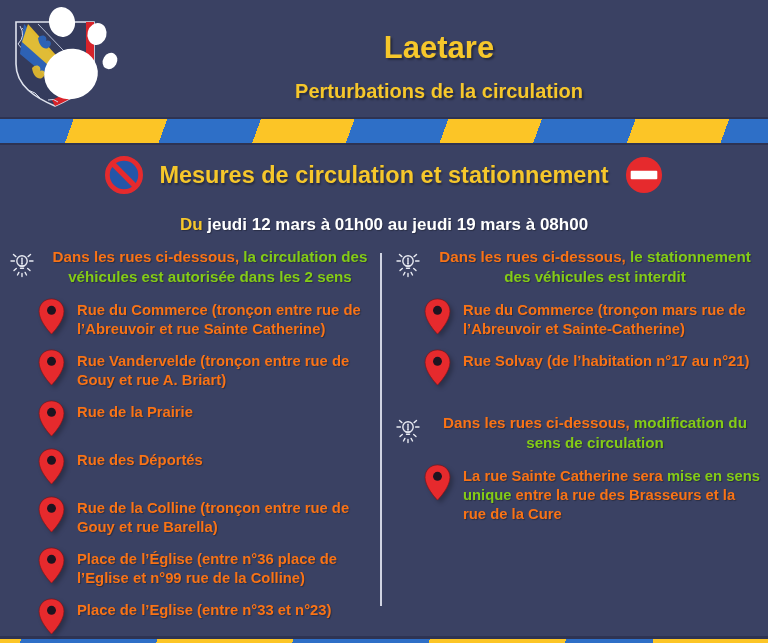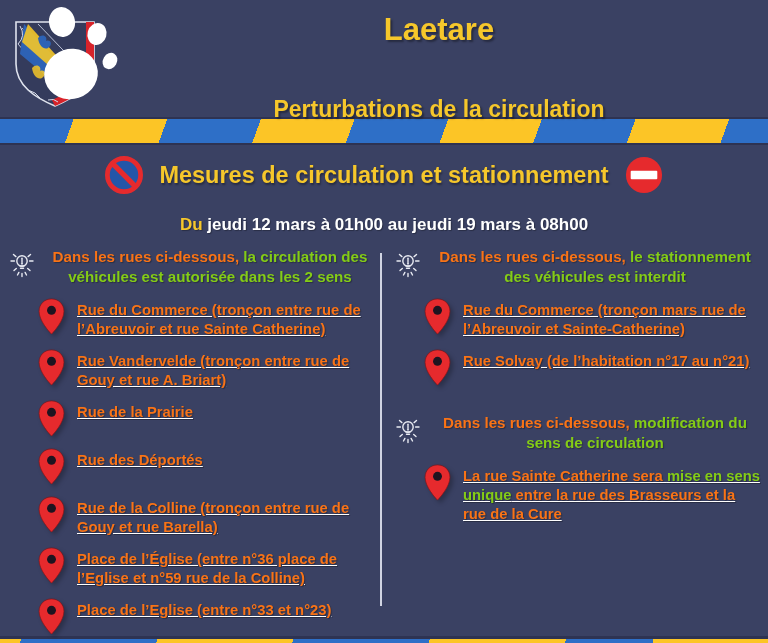--- a/index.html
+++ b/index.html
@@ -11,26 +11,26 @@
     font-weight:bold;
     color:#ffffff;
     display:flex; flex-direction:column;
     overflow:hidden;
     position:relative;
   }
   
   .header { height:117px; position:relative; flex:0 0 auto; }
   .logo { position:absolute; left:8px; top:4px; width:115px; height:110px; }
   .titles {
-    position:absolute; left:115px; right:5px; top:9px;
+    position:absolute; left:115px; right:5px; top:27px;
     text-align:center; color:#f6c72b;
     text-shadow:2px 2px 2px rgba(0,0,0,.35);
   }
   .title-line1 { font-size:31px; line-height:42px; }
-  .title-line2 { font-size:23px; line-height:44px;margin-top:36px; }
+  .title-line2 { font-size:20px; line-height:44px; }
   
   .band { flex:0 0 auto; width:100%; }
   .band-top {
     height:28px;
     background:repeating-linear-gradient(110deg,
       #2e6fc7 0 88px, #fcc526 88px 176px);
     background-position:-20px 0;
     border-top:2px solid #2e3352;
     border-bottom:2px solid #2e3352;
   }
@@ -66,21 +66,21 @@
   .col-header { position:relative; padding-left:36px; margin-bottom:13px; }
   .col-header .bulb { position:absolute; left:2px; top:3px; width:28px; height:30px; }
   .col-header .hdr-text {
     text-align:center; font-size:15.2px; line-height:20px;
     text-shadow:1px 1px 1px rgba(0,0,0,.3);
   }
   .part-white { color:#f97316; }
   .part-yellow { color:#84cc16; }
   
   .items { display:flex; flex-direction:column; gap:12px; padding-left:32px; }
-  .item { display:flex; gap:12px; align-items:flex-start; min-height:36px;text-decoration:underline; }
+  .item { display:flex; gap:12px; align-items:flex-start; min-height:36px; }
   .pin { width:27px; height:37px; flex:0 0 auto; margin-top:-2px;
          filter:drop-shadow(3px 3px 2px rgba(0,0,0,.25)); }
   .item-text { font-size:14.8px; line-height:19px; max-width:298px; padding-top:1px;
                text-shadow:1px 1px 1px rgba(0,0,0,.3); }
   .right-gap { height:26px; flex:0 0 auto; }
 </style>
 </head>
 <body>
 
 <div class="page">
@@ -190,21 +190,21 @@
       <circle cx="12" cy="11" r="4" fill="#1e1420"></circle>
     </svg>
     <div class="item-text"><span class="part-white">Rue de la Colline (tronçon entre rue de Gouy et rue Barella)</span></div>
   </div>
 
   <div class="item">
     <svg class="pin" viewBox="0 0 24 33" aria-hidden="true">
       <path d="M12 0.8 C5.6 0.8 0.9 5.6 0.9 11.8 C0.9 20.3 10.2 30.5 12 32.2 C13.8 30.5 23.1 20.3 23.1 11.8 C23.1 5.6 18.4 0.8 12 0.8 Z" fill="#e62a2d" stroke="#7e1416" stroke-width="0.6"></path>
       <circle cx="12" cy="11" r="4" fill="#1e1420"></circle>
     </svg>
-    <div class="item-text"><span class="part-white">Place de l’Église (entre n°36 place de l’Eglise et n°59 rue de la Colline)</span></div>
+    <div class="item-text"><span class="part-white">Place de l’Église (entre n°36 place de l’Eglise et n°99 rue de la Colline)</span></div>
   </div>
 
   <div class="item">
     <svg class="pin" viewBox="0 0 24 33" aria-hidden="true">
       <path d="M12 0.8 C5.6 0.8 0.9 5.6 0.9 11.8 C0.9 20.3 10.2 30.5 12 32.2 C13.8 30.5 23.1 20.3 23.1 11.8 C23.1 5.6 18.4 0.8 12 0.8 Z" fill="#e62a2d" stroke="#7e1416" stroke-width="0.6"></path>
       <circle cx="12" cy="11" r="4" fill="#1e1420"></circle>
     </svg>
     <div class="item-text"><span class="part-white">Place de l’Eglise (entre n°33 et n°23)</span></div>
   </div>
 </div>

